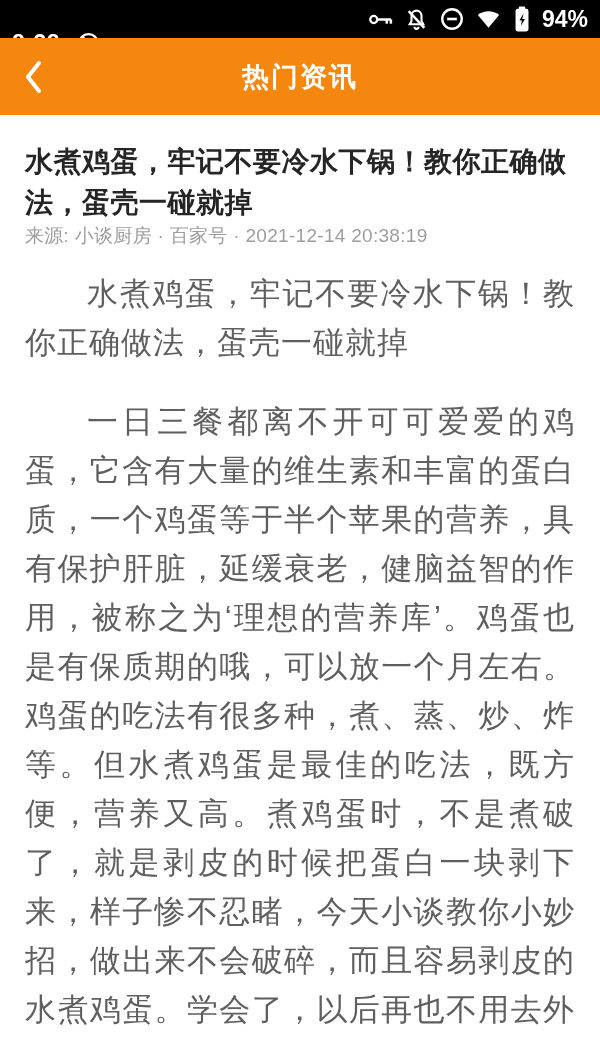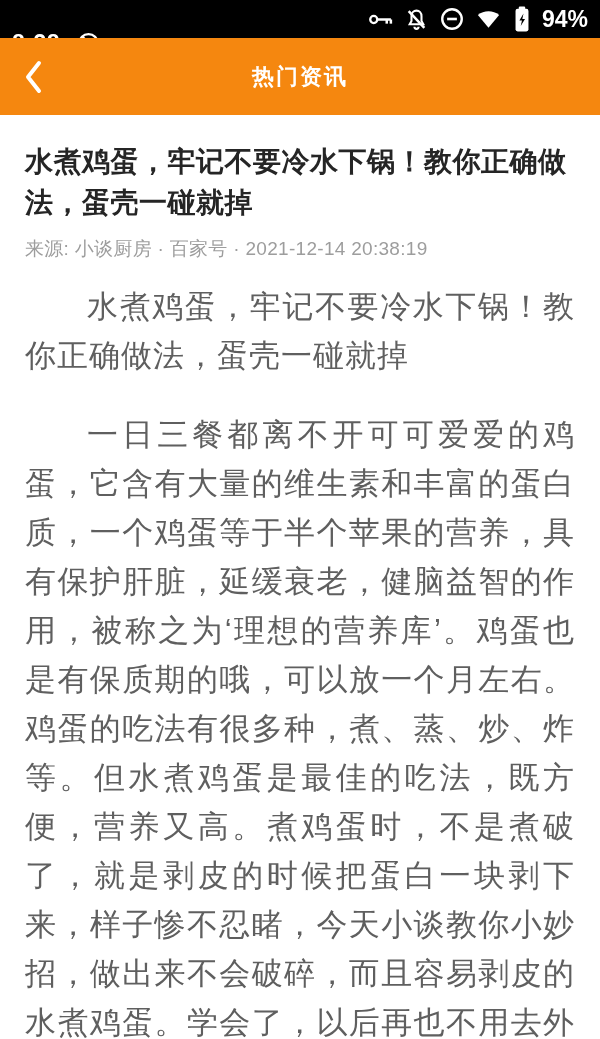--- a/index.html
+++ b/index.html
@@ -26,31 +26,30 @@
     height: 77px; background: #F5870F;
     position: relative;
     display: flex; align-items: center; justify-content: center;
   }
   .back-btn {
     position: absolute; left: 10px; top: 0; height: 100%;
     background: none; border: none; padding: 0 12px; margin: 0;
     display: flex; align-items: center; cursor: pointer;
   }
   .header-title {
-    color: #ffffff; font-size: 22px; font-weight: bold; letter-spacing: 2px;
+    color: #ffffff; font-size: 27px; font-weight: bold; letter-spacing: 2px;
   }
   
   .content { padding: 26px 25px 0 25px; }
   .article-title {
     margin: 0;
     font-size: 28px; font-weight: bold; color: #252525;
     line-height: 41px; letter-spacing: .5px;
   }
   .article-meta {
-    margin-top: 13px;
     font-size: 19px; color: #9d9d9d; letter-spacing: .3px;
   }
   .para {
     margin: 20px 0 0 0;
     font-size: 31px; color: #5f5f5f;
     line-height: 49px; letter-spacing: 1px;
     text-indent: 2em;
     text-align: justify;
   }
   .para + .para { margin-top: 30px; }

